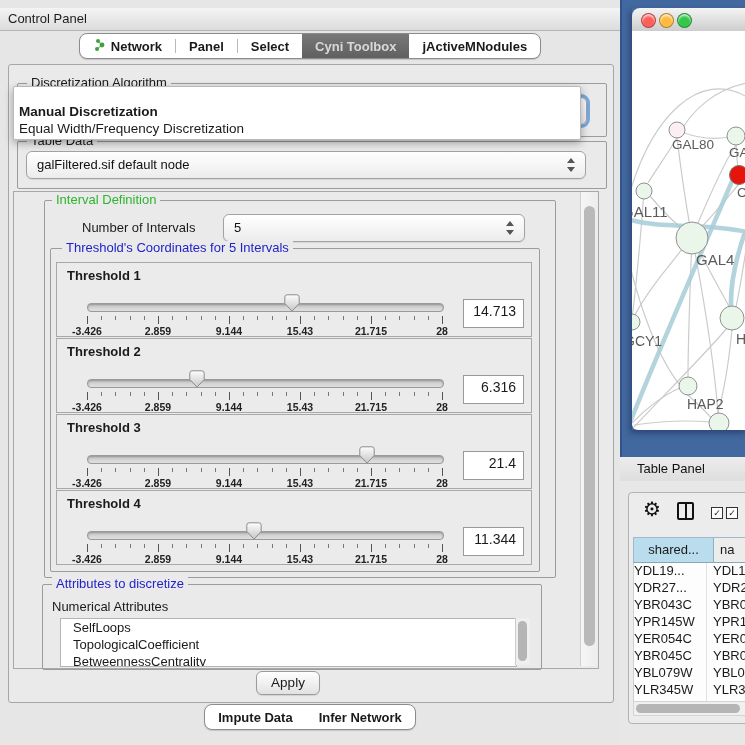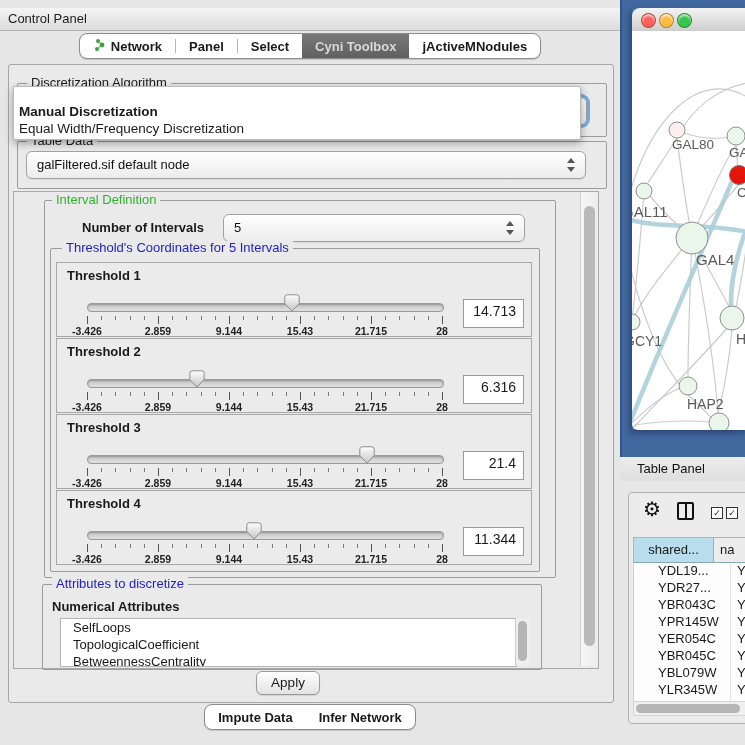--- a/index.html
+++ b/index.html
@@ -53,21 +53,21 @@
   .scale-label{position:absolute;transform:translateX(-50%);font-size:10.5px;font-weight:bold;color:#222;white-space:nowrap;}
   .t-value{position:absolute;left:406px;top:36px;width:52px;height:24px;background:#fff;border:1.5px solid #999;font-size:14px;text-align:right;padding:3px 7px 0 0;}
 
   .list{position:absolute;background:#fff;border:1px solid #b5b5b5;overflow:hidden;}
   .list-item{font-size:13px;line-height:17px;padding-left:12px;white-space:nowrap;}
   .lsb{position:absolute;width:14px;background:#efefef;border-left:1px solid #ccc;}
   .lsb .thumb-v{position:absolute;left:2px;top:3px;width:9px;height:40px;background:#b5b5b5;border-radius:5px;}
 
   .applybtn{position:absolute;left:247px;top:606px;width:62px;height:22px;border:1px solid #9b9b9b;border-radius:6px;background:linear-gradient(#ffffff,#e2e2e2);font-size:13.5px;text-align:center;line-height:22px;box-shadow:0 1px 1px rgba(0,0,0,.1);}
 
-  .boldlbl{position:absolute;font-weight:bold;font-size:13px;white-space:nowrap;}
+  .boldlbl{position:absolute;font-weight:normal;font-size:13px;white-space:nowrap;}
 
   
   #right{position:absolute;left:620px;top:0;width:125px;height:745px;background:#e7e7e7;}
   .netframe{position:absolute;left:0;top:0;width:125px;height:457px;background:var(--window-blue);border-left:2px solid #31548b;}
   .netwin{position:absolute;left:10px;top:8px;width:115px;height:422px;box-shadow:-2px 3px 6px rgba(0,0,30,.35);}
   .netbar{position:absolute;left:0;top:0;width:115px;height:23px;background:linear-gradient(#f4f4f4,#cdcdcd);border-bottom:1px solid #9a9a9a;border-top-left-radius:8px;}
   .light{position:absolute;top:5px;width:13px;height:13px;border-radius:50%;border:1px solid rgba(0,0,0,.3);box-shadow:inset 0 2px 2px rgba(255,255,255,.7);}
   .light.red{left:9px;background:#fc605c;}
   .light.yellow{left:27px;background:#fdbc40;}
   .light.green{left:45px;background:#34c749;}
@@ -83,21 +83,21 @@
   .split-ic::after{content:'';position:absolute;left:5.5px;top:0;width:2px;height:14px;background:#111;}
   .cb{position:absolute;top:14px;width:10px;height:10px;border:1.5px solid #333;font-size:9px;line-height:10px;text-align:center;color:#222;background:#fff;}
   .cb.c1{left:82px;} .cb.c2{left:97px;}
 
   .tbl{position:absolute;left:4px;top:44px;width:126px;}
   .tbl .hdr{display:flex;height:24px;border:1px solid #9fb9c6;border-bottom:1px solid #8aa7b5;}
   .tbl .hcell1{width:79px;background:var(--table-header-blue);border-right:1px solid #8fb2c2;text-align:center;line-height:24px;font-size:13px;}
   .tbl .hcell2{flex:1;background:#ececec;padding-left:6px;line-height:24px;font-size:13px;}
   .rows{height:140px;overflow:hidden;background:#fdfdfd;border-left:1px solid #cfcfcf;}
   .trow{display:flex;height:17px;font-size:13px;}
-  .tc1{width:72px;padding-left:24px;white-space:nowrap;overflow:hidden;}
+  .tc1{width:72px;padding-left:0;white-space:nowrap;overflow:hidden;}
   .tc2{flex:1;padding-left:6px;border-left:1px solid #e2e2e2;white-space:nowrap;overflow:hidden;}
   .hsb{position:absolute;left:4px;top:208px;width:113px;height:13px;background:#f0f0f0;border:1px solid #d4d4d4;}
   .hsb .thumb-h{position:absolute;left:2px;top:1.5px;width:104px;height:9px;background:#b5b5b5;border-radius:5px;}
 </style>
 </head>
 <body>
 
 <svg width="0" height="0" style="position:absolute">
   <defs>
     <linearGradient id="thumbG" x1="0" y1="0" x2="0" y2="1">

